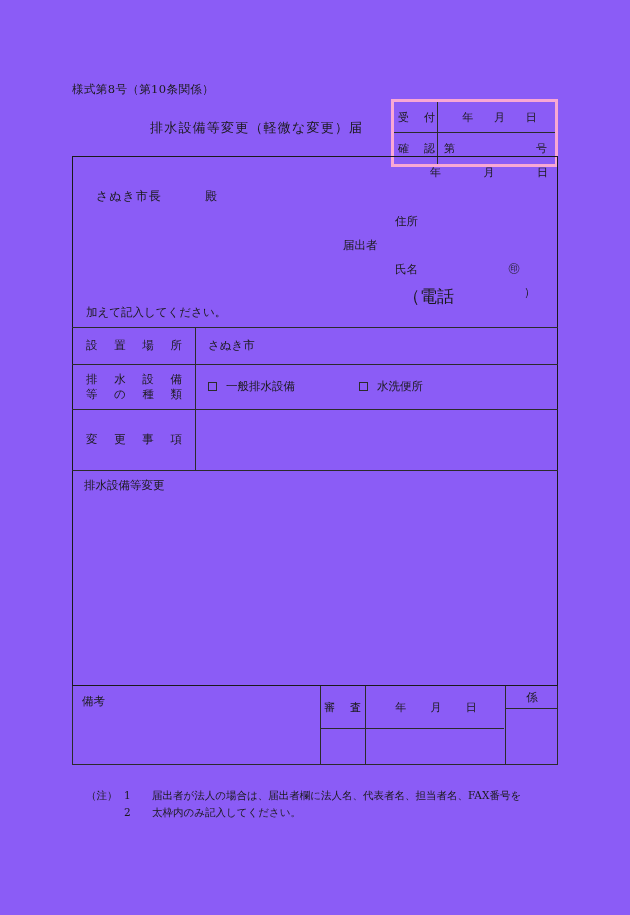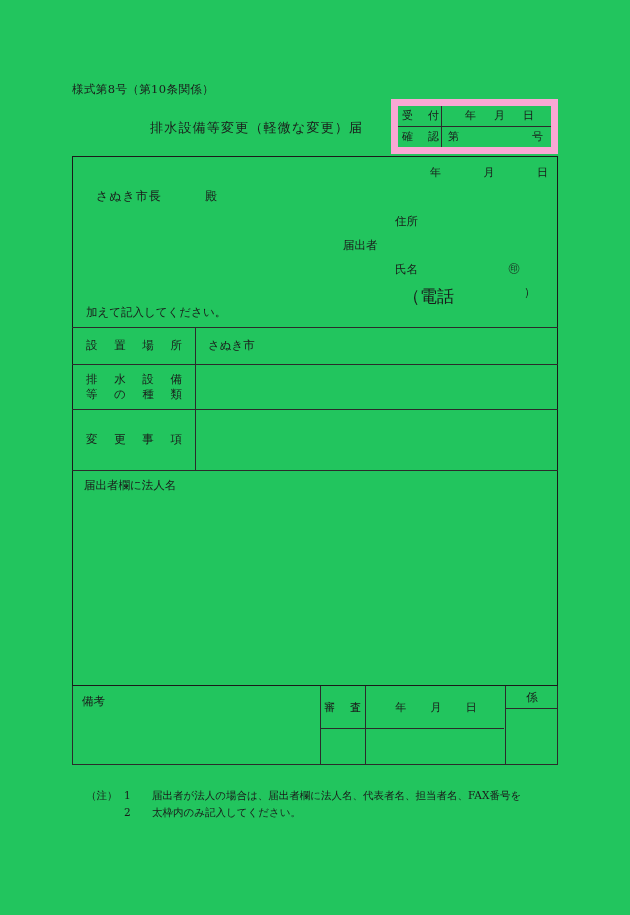--- a/index.html
+++ b/index.html
@@ -9,21 +9,21 @@
     background: #f2f2f2;
   }
   body {
     font-family: "Liberation Serif", "DejaVu Serif", serif;
     color: #1a1a1a;
   }
   #page {
     position: relative;
     width: 630px;
     height: 915px;
-    background: #22c55e;
+    background: #8b5cf6;
     overflow: hidden;
     font-size: 11px;
   }
 
   
   .abs { position: absolute; }
   .jp  { font-family: "DejaVu Serif", "Liberation Serif", serif; }
 
   
   #form-no {
@@ -33,22 +33,22 @@
   }
   #form-title {
     left: 150px; top: 119px;
     font-size: 13px;
     letter-spacing: 1.2px;
   }
 
   
   #receipt {
     left: 391px; top: 99px;
-    width: 167px; height: 55px;
-    border: 7px solid #f9a8d4;
+    width: 167px; height: 68px;
+    border: 3px solid #f9a8d4;
     box-sizing: border-box;
   }
   #receipt .rrow {
     display: flex;
     height: 50%;
     box-sizing: border-box;
   }
   #receipt .rrow.top { border-bottom: 1px solid #2b2b2b; }
   #receipt .rlabel {
     width: 44px;
@@ -316,32 +316,42 @@
       <span>設</span>
       <span>備</span>
     </div>
     <div class="lrow">
       <span>等</span>
       <span>の</span>
       <span>種</span>
       <span>類</span>
     </div>
   </div>
+  <div class="rowbody jp" style="top:364px; height:45px;">
+    <span class="checkitem">
+      <span class="checkbox"></span>
+      <span>一般排水設備</span>
+    </span>
+    <span class="checkitem" style="margin-left:64px;">
+      <span class="checkbox"></span>
+      <span>水洗便所</span>
+    </span>
+  </div>
 
   <div class="rowlabel jp" style="top:409px; height:61px;">
     <div class="lrow">
       <span>変</span>
       <span>更</span>
       <span>事</span>
       <span>項</span>
     </div>
   </div>
   <div class="rowbody jp" style="top:409px; height:61px;"></div>
 
-  <div class="jp" id="changes-label">届出者欄に法人名</div>
+  <div class="jp" id="changes-label">排水設備等変更</div>
 
   <div id="bottom-table">
     <div class="bt-v" style="left:247px;"></div>
     <div class="bt-v" style="left:292px;"></div>
     <div class="bt-v" style="left:432px;"></div>
     <div class="bt-h" style="top:42px; left:247px; right:53px;"></div>
     <div class="bt-h" style="top:22px; left:432px; right:0;"></div>
 
     <div class="jp" id="remarks-label">備考</div>
 

